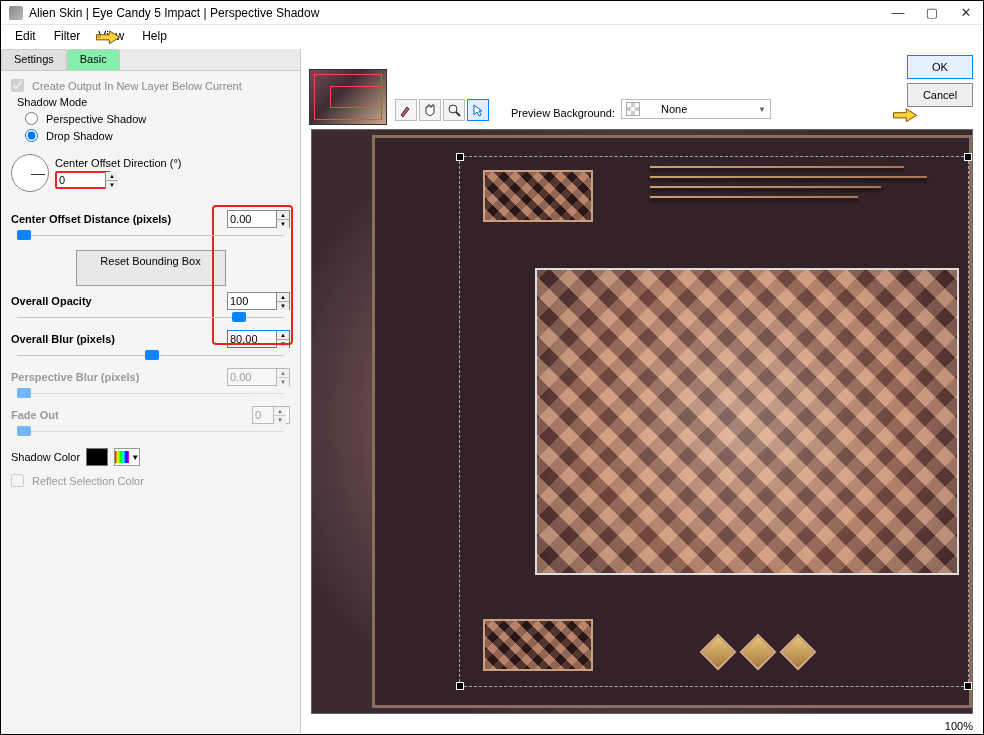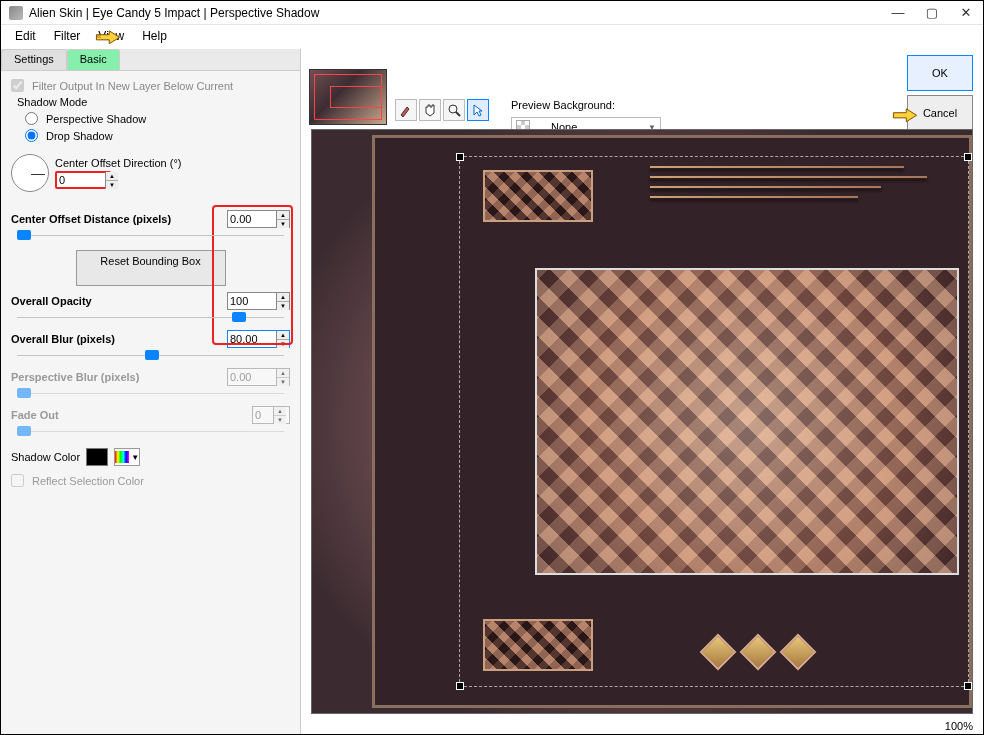--- a/index.html
+++ b/index.html
@@ -217,23 +217,22 @@
     width: 22px; height: 22px;
     border: 1px solid #bbb;
     background: #f5f5f5;
     display: flex; align-items: center; justify-content: center;
     font-size: 12px;
   }
   .tbtn.selected { border: 1px solid #0a84ff; background: #e0ecff; }
   .prevbg {
     position: absolute;
     top: 50px; left: 210px;
-    display: flex; align-items: flex-start; gap: 6px;
-    font-size: 11px;
-    flex-direction: column;
+    display: flex; align-items: flex-end; gap: 6px;
+    font-size: 11px;
   }
   .prevbg .dd {
     width: 150px; height: 20px;
     border: 1px solid #bbb;
     display: flex; align-items: center; justify-content: space-between;
     padding: 0 4px; background: #fff;
   }
   .checker {
     width: 14px; height: 14px;
     background-image:
@@ -242,21 +241,21 @@
     background-size: 8px 8px;
     background-position: 0 0, 4px 4px;
     border: 1px solid #aaa;
   }
   .ok-cancel {
     position: absolute;
     top: 6px; right: 10px;
     display: flex; flex-direction: column; gap: 4px;
   }
   .ok-cancel button {
-    width: 66px; height: 36px;
+    width: 66px; height: 24px;
     border: 1px solid #888;
     background: #eee;
     font-size: 11px;
   }
   .ok-cancel button.primary { border: 1px solid #0a84ff; background: #e6f0ff; }
   
   .preview {
     position: absolute;
     top: 80px; left: 10px; right: 10px; bottom: 20px;
     background:
@@ -356,21 +355,21 @@
 
   <div class="leftpanel">
     <div class="tabbar">
       <div class="tab">Settings</div>
       <div class="tab active">Basic</div>
     </div>
     <div class="panelbody">
 
       <div class="check-row">
         <input type="checkbox" checked="" disabled="" style="">
-        <span style="color:#888">Filter Output In New Layer Below Current</span>
+        <span style="color:#888">Create Output In New Layer Below Current</span>
       </div>
 
       <div class="section-lbl">Shadow Mode</div>
       <div class="shadow-mode">
         <div class="radio-row">
           <input type="radio" name="sm" style="">
           <span>Perspective Shadow</span>
         </div>
         <div class="radio-row">
           <input type="radio" name="sm" checked="" style="">

